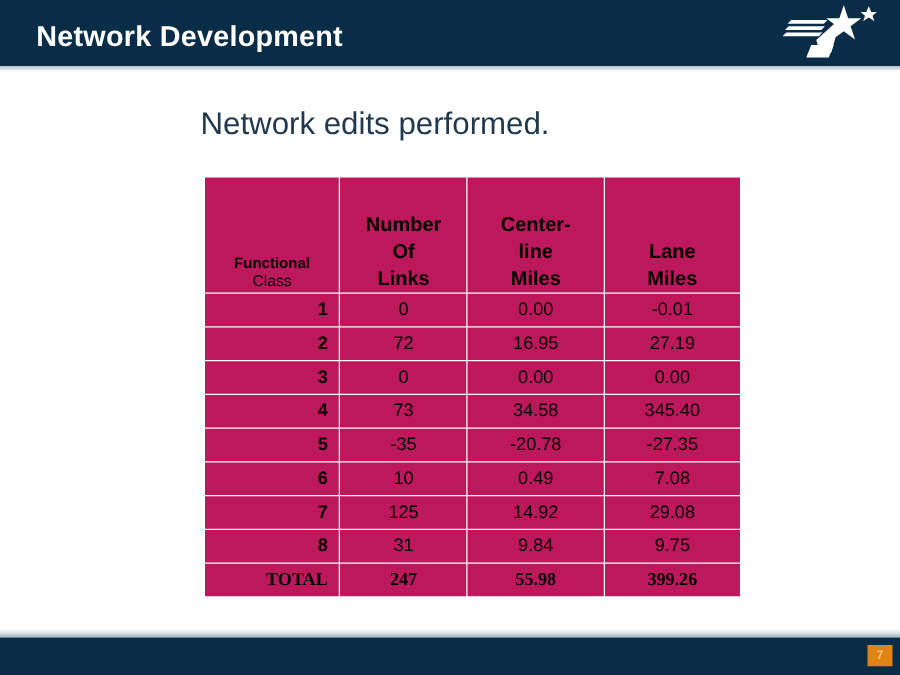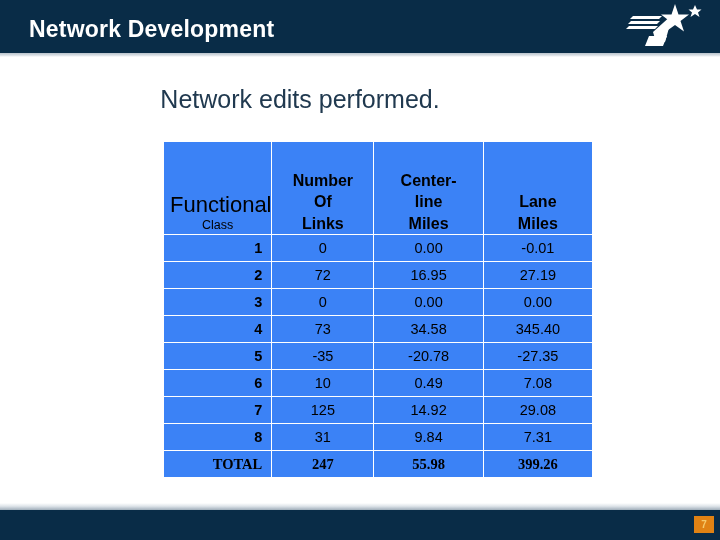--- a/index.html
+++ b/index.html
@@ -68,21 +68,21 @@
   .data-table {
     position: absolute;
     left: 163px;
     top: 141px;
     width: 430px;
     border-collapse: separate;
     border-spacing: 1px 1px;
     table-layout: fixed;
   }
   .data-table td, .data-table th {
-    background: #3b82f6;
+    background: #be185d;
     padding: 0;
     margin: 0;
     color: #000000;
     font-size: 14.5px;
     vertical-align: middle;
   }
   .col-fc   { width: 107px; }
   .col-nol  { width: 101px; }
   .col-cl   { width: 108px; }
   .col-lm   { width: 108px; }
@@ -97,22 +97,22 @@
     box-sizing: border-box;
   }
   th.head-fc {
     text-align: left;
     padding-left: 8px;
     vertical-align: bottom;
     padding-bottom: 4px;
   }
   .head-fc .fc-main {
     display: block;
-    font-size: 22px;
-    font-weight: normal;
+    font-size: 12px;
+    font-weight: bold;
     line-height: 1.1;
   }
   .head-fc .fc-sub {
     display: block;
     font-size: 12.5px;
     font-weight: normal;
     line-height: 1.25;
     margin-top: 1px;
   }
   .head-stack {
@@ -278,21 +278,21 @@
     <tr>
       <td class="cell-label">7</td>
       <td class="cell-num">125</td>
       <td class="cell-num">14.92</td>
       <td class="cell-num">29.08</td>
     </tr>
     <tr>
       <td class="cell-label">8</td>
       <td class="cell-num">31</td>
       <td class="cell-num">9.84</td>
-      <td class="cell-num">7.31</td>
+      <td class="cell-num">9.75</td>
     </tr>
     <tr class="total-row">
       <td class="cell-label">TOTAL</td>
       <td class="cell-num">247</td>
       <td class="cell-num">55.98</td>
       <td class="cell-num">399.26</td>
     </tr>
   </tbody>
 </table>
 

